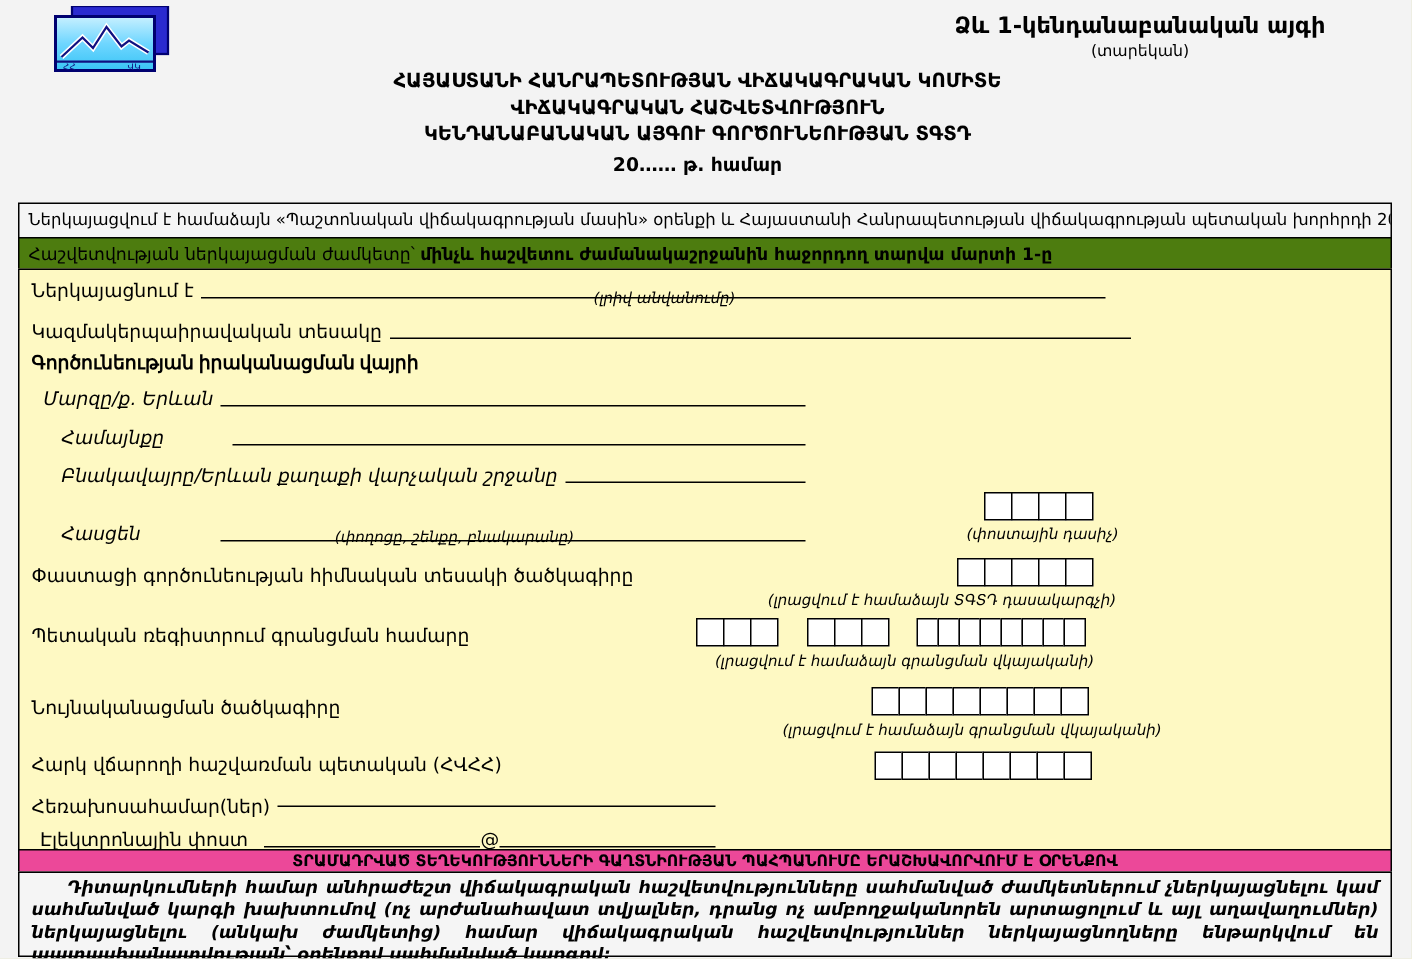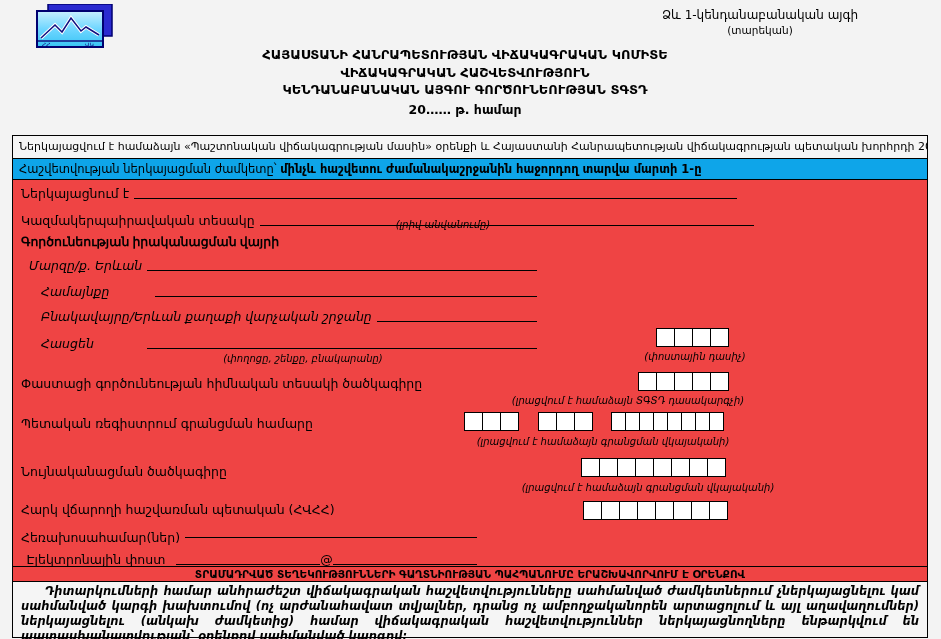--- a/index.html
+++ b/index.html
@@ -10,38 +10,38 @@
     font-size:12.5px;overflow:hidden;
   }
   .abs{position:absolute;}
   .bold{font-weight:bold;}
   .ital{font-style:italic;}
   .center{text-align:center;}
   .bordered{border:1px solid #000;box-sizing:border-box;}
   
   #logo{left:35px;top:4px;}
   #title-right{left:590px;top:8px;width:340px;text-align:center;}
-  #title-right .code{font-weight:normal;font-size:12px;}
+  #title-right .code{font-weight:bold;font-size:15px;}
   #title-right .per{font-size:10.5px;margin-top:2px;}
   #header-center{left:155px;top:46px;width:620px;text-align:center;font-weight:bold;font-size:13px;line-height:17.5px;}
   #header-center .year{font-size:12.5px;margin-top:2px;}
   
   #row-legal{left:12px;top:135px;width:916px;height:24px;background:#f5f5f5;font-size:11px;line-height:21px;padding:0 6px;white-space:nowrap;overflow:hidden;}
-  #row-deadline{left:12px;top:158px;width:916px;height:22px;background:#0ea5e9;font-size:11.5px;line-height:20px;padding:0 6px;white-space:nowrap;overflow:hidden;}
-  
-  #main-box{left:12px;top:179px;width:916px;height:388px;background:#ef4444;}
+  #row-deadline{left:12px;top:158px;width:916px;height:22px;background:#4d7c0f;font-size:11.5px;line-height:20px;padding:0 6px;white-space:nowrap;overflow:hidden;}
+  
+  #main-box{left:12px;top:179px;width:916px;height:388px;background:#fef9c3;}
   #main-box .row{position:absolute;display:flex;align-items:flex-end;}
   .fill{flex:1;border-bottom:1px solid #000;height:2px;margin:0 0 2px 5px;}
   .cap{position:absolute;font-size:10px;font-style:italic;}
   .cellrow{position:absolute;display:flex;}
   .cell{width:17px;height:17px;background:#fff;border:1px solid #000;box-sizing:content-box;}
   .cellrow .cell + .cell{margin-left:-1px;}
   .cellrow.sm .cell{width:13px;}
   
-  #row-conf{left:12px;top:566px;width:916px;height:16px;background:#ef4444;font-weight:bold;font-size:10.5px;line-height:15px;text-align:center;}
+  #row-conf{left:12px;top:566px;width:916px;height:16px;background:#ec4899;font-weight:bold;font-size:10.5px;line-height:15px;text-align:center;}
   #row-foot{left:12px;top:581px;width:916px;height:57px;background:#f5f5f5;font-size:11.5px;font-weight:bold;font-style:italic;line-height:1.3;text-align:justify;padding:2px 8px;text-indent:24px;}
 </style>
 </head>
 <body>
 
 <div id="form-root">
 
   <div class="abs" id="logo">
     <svg width="80" height="46" viewBox="0 0 80 46">
       <defs>
@@ -80,21 +80,21 @@
   <div class="abs bordered" id="row-deadline">
     <span>Հաշվետվության ներկայացման ժամկետը՝ </span><span class="bold">մինչև հաշվետու ժամանակաշրջանին հաջորդող տարվա մարտի 1-ը</span>
   </div>
 
   <div class="abs bordered" id="main-box">
 
     <div class="row" style="top:6px;left:8px;right:190px;">
       <span>Ներկայացնում է</span>
       <span class="fill"></span>
     </div>
-    <div class="cap center" style="top:39px;left:150px;width:560px;">(լրիվ անվանումը)</div>
+    <div class="cap center" style="top:14px;left:150px;width:560px;">(լրիվ անվանումը)</div>
 
     <div class="row" style="top:33px;left:8px;right:173px;">
       <span>Կազմակերպաիրավական տեսակը</span>
       <span class="fill"></span>
     </div>
 
     <div class="abs bold" style="top:54px;left:8px;font-family:Liberation Serif, serif;">Գործունեության իրականացման վայրի</div>
 
     <div class="row ital" style="top:78px;left:16px;right:390px;text-align:center;">
       <span>Մարզը/ք. Երևան</span>
@@ -104,21 +104,21 @@
     <div class="row ital" style="top:104px;left:28px;right:390px;gap:45px;">
       <span>Համայնքը</span>
       <span class="fill" style="margin-left:0;"></span>
     </div>
 
     <div class="row ital" style="top:129px;left:28px;right:390px;">
       <span>Բնակավայրը/Երևան քաղաքի վարչական շրջանը</span>
       <span class="fill"></span>
     </div>
 
-    <div class="row ital" style="top:156px;left:28px;right:390px;gap:48px;">
+    <div class="row ital" style="top:168px;left:28px;right:390px;gap:48px;">
       <span>Հասցեն</span>
       <span class="fill"></span>
     </div>
     <div class="cap center" style="top:173px;left:80px;width:420px;">(փողոցը, շենքը, բնակարանը)</div>
 
     <div class="cellrow" style="top:148px;left:643px;">
         <span class="cell"></span>
         <span class="cell"></span>
         <span class="cell"></span>
         <span class="cell"></span>

